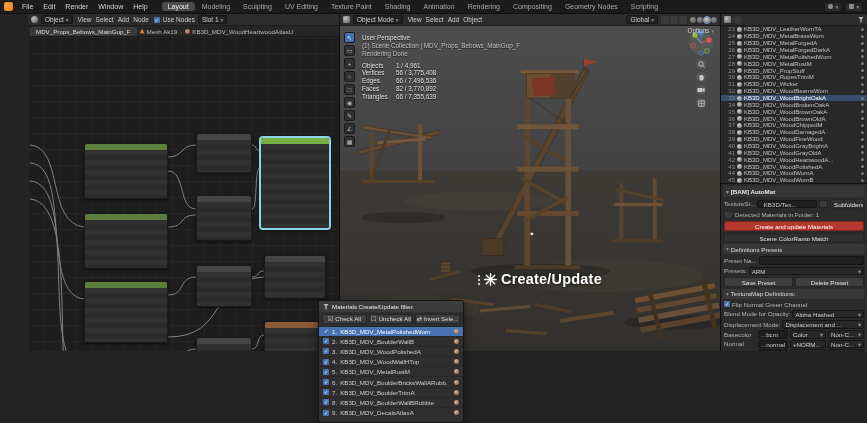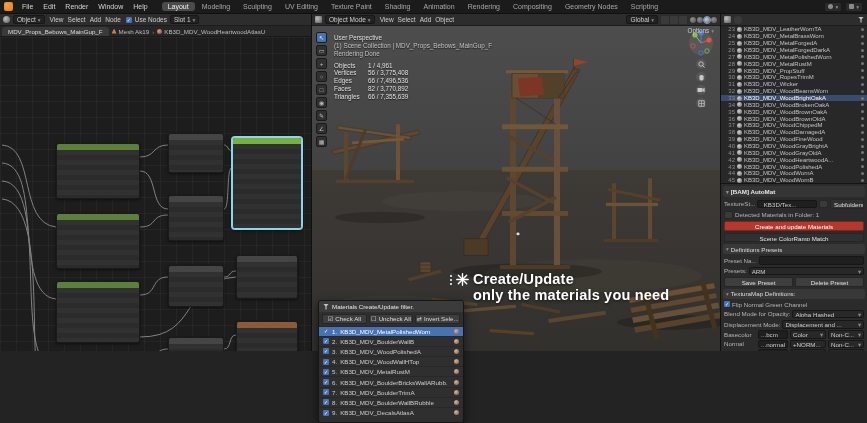--- a/index.html
+++ b/index.html
@@ -12,21 +12,21 @@
   .logo{width:9px;height:9px;border-radius:2px;background:radial-gradient(circle at 35% 35%,#f5a14b,#e87d0d);margin-right:3px;}
   .menu-item{padding:1px 5px;border-radius:2px;color:#d5d5d5;}
   .ws-tabs{display:flex;margin-left:8px;gap:1px;}
   .ws-tab{padding:1px 6px;border-radius:3px;color:#a8a8a8;white-space:nowrap;}
   .ws-tab.active{background:#4b4b4b;color:#f0f0f0;}
   .menubar-right{margin-left:auto;display:flex;gap:3px;align-items:center;}
   .mini-widget{display:flex;align-items:center;gap:2px;background:#2a2a2a;border:1px solid #1a1a1a;border-radius:2px;height:10px;padding:0 3px;color:#999;}
   .mini-dot{width:5px;height:5px;border-radius:50%;background:#8a8a8a;}
 
   
-  .main{display:flex;height:337px;}
+  .main{display:flex;height:337px;margin-left:28px;}
   .node-editor{width:312px;display:flex;flex-direction:column;border-right:1px solid #101010;}
   .viewport{flex:1;display:flex;flex-direction:column;min-width:0;}
   .right-col{width:147px;display:flex;flex-direction:column;border-left:1px solid #101010;}
 
   .editor-header{height:12px;background:#2d2d2d;border-bottom:1px solid #1c1c1c;display:flex;align-items:center;gap:3px;padding:0 3px;font-size:6.5px;color:#cfcfcf;white-space:nowrap;overflow:hidden;}
   .hdr-icon{width:7px;height:7px;border-radius:50%;background:radial-gradient(circle at 35% 35%,#bdbdbd,#5c5c5c);flex:0 0 auto;}
   .hdr-dd{display:flex;align-items:center;gap:2px;background:#222;border:1px solid #171717;border-radius:2px;padding:0 3px;height:9px;}
   .caret{color:#8a8a8a;font-size:5.5px;}
   .hdr-menu{padding:0 2px;color:#cfcfcf;}
   .chk{width:6px;height:6px;border-radius:1px;background:#4772b3;color:#fff;font-size:5px;line-height:6px;text-align:center;}
@@ -467,21 +467,20 @@
           <svg width="13" height="13" viewBox="0 0 13 13" style="margin-top:1px;">
             <g stroke="#ffffff" stroke-width="1.4" stroke-linecap="round">
               <line x1="6.5" y1="0.8" x2="6.5" y2="12.2"></line>
                 <line x1="0.8" y1="6.5" x2="12.2" y2="6.5"></line>
               <line x1="2.3" y1="2.3" x2="10.7" y2="10.7"></line>
                 <line x1="10.7" y1="2.3" x2="2.3" y2="10.7"></line>
             </g>
           </svg>
           <div class="wm-text">
             <div>Create/Update</div>
-            <div>only the materials you need</div>
           </div>
         </div>
       </div>
     </div>
 
     <div class="right-col">
       <div class="editor-header">
         <span class="hdr-icon" style="border-radius:1px;"></span>
         <span class="tiny-icon" style="border-radius:50%;"></span>
         <span style="flex:1;"></span>

